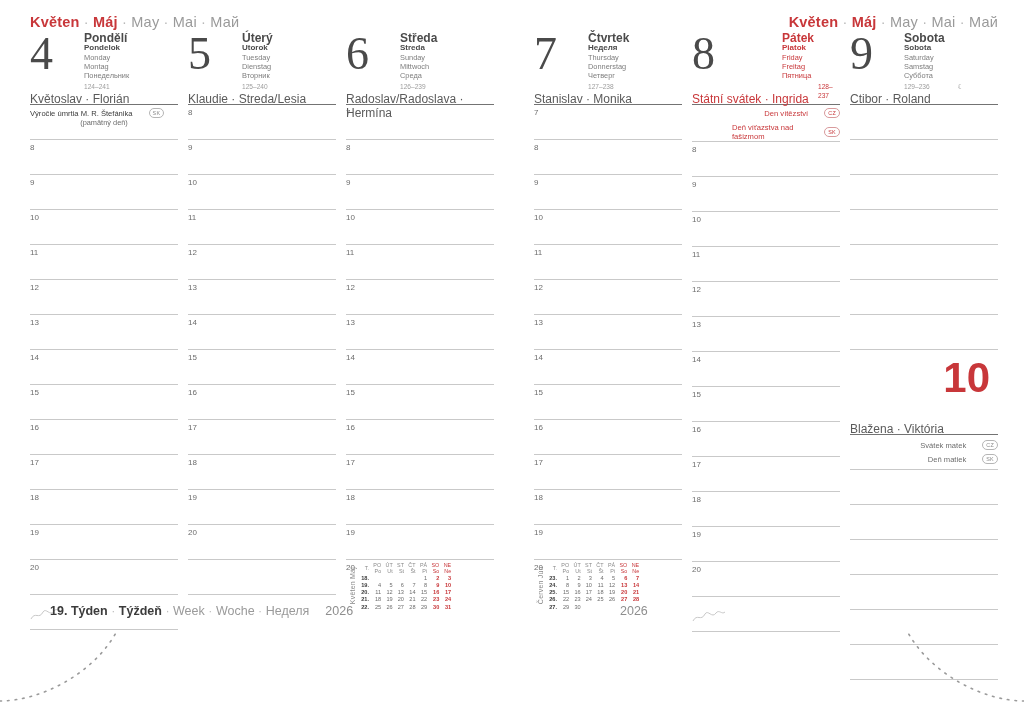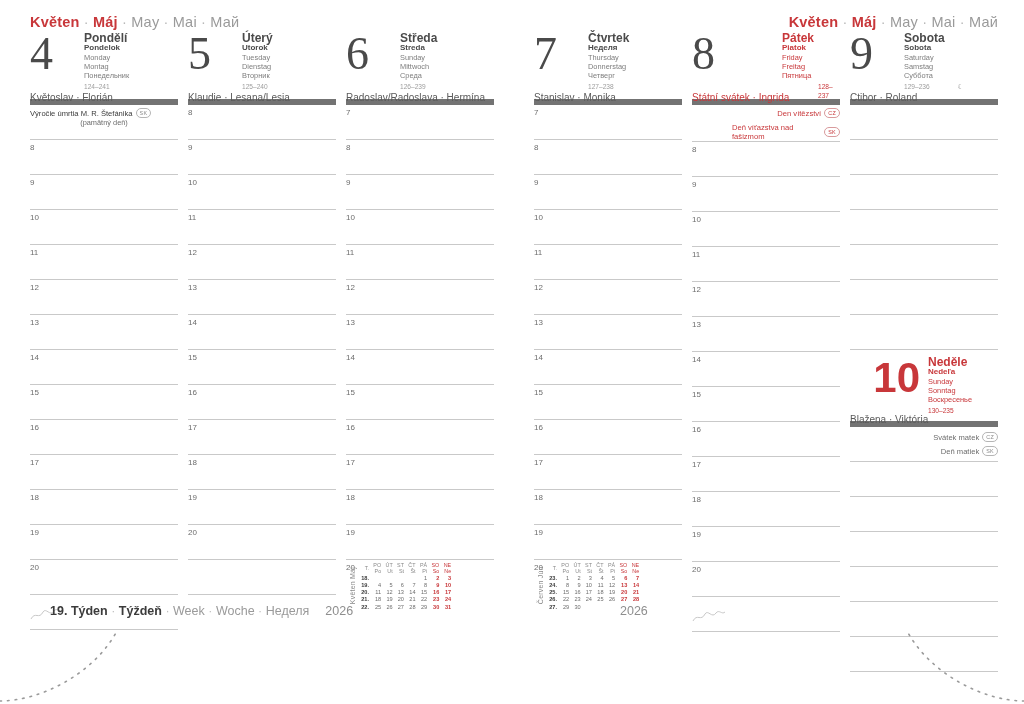--- a/index.html
+++ b/index.html
@@ -39,36 +39,36 @@
   }
   .daynum.red { color: #c8373a; font-weight: bold; font-family: "Liberation Sans", sans-serif; font-size: 42px;}
   .dnames { font-size: 7.4px; line-height: 9.1px; color: #7d7d7d; padding-top: 2px; }
   .dnames .b1 { font-weight: bold; color: #4a4a4a; font-size: 12px; line-height: 9.4px;}
   .dnames .b2 { font-weight: bold; color: #4a4a4a; font-size: 8px; line-height: 9.4px;}
   .dnames .doy { color: #9d9d9d; font-size: 6.6px; margin-top: 1.5px; }
   .red .dnames .b1, .red .dnames .b2 { color: #c8373a; }
   .red .dnames, .red .dnames .doy { color: #c8373a; margin-left: 36px; }
 
   .nameday {
-    font-size: 10px; color: #5a5a5a; border-bottom: 6px solid #737373;
+    font-size: 12px; color: #5a5a5a; border-bottom: 1px solid #737373;
     padding-bottom: 2px; margin-bottom: 0px; height: 13px;
   }
 
   
   .hours { margin-top: 0; }
   .hrow {
     height: 35px; border-bottom: 1px solid #c9c9c9;
     font-size: 8px; color: #6d6d6d; padding-top: 2px; position: relative;
   }
   .hrow .h { position: absolute; left: 0; top: 3px; }
   .hrow.note { height: 35px; }
 
   
   .event {
-    font-size: 7.6px; display: flex; align-items: center; gap: 3px;
+    font-size: 7.6px; display: flex; align-items: center; gap: 16px;
     justify-content: flex-start; line-height: 9px; padding-top: 1px;
   }
   .event.right { justify-content: flex-end; }
   .event .txt { }
   .event.red .txt { color: #c8373a; margin-left: 40px; }
   .badge {
     display: inline-block; border: 1px solid #b5b5b5; border-radius: 6px;
     font-size: 5.4px; padding: 0px 3px; color: #8a8a8a; line-height: 8px;
     vertical-align: middle; letter-spacing: .3px;
   }
@@ -205,21 +205,21 @@
           <div class="daynum">5</div>
           <div class="dnames">
             <div class="b1">Úterý</div>
             <div class="b2">Utorok</div>
             <div>Tuesday</div>
             <div>Dienstag</div>
             <div>Вторник</div>
             <div class="doy">125–240</div>
           </div>
         </div>
-        <div class="nameday">Klaudie · Lesana/Lesia</div>
+        <div class="nameday">Klaudie · Streda/Lesia</div>
         <div class="hours">
           <div class="hrow">
               <span class="h">8</span>
             </div>
           <div class="hrow">
               <span class="h">9</span>
             </div>
           <div class="hrow">
               <span class="h">10</span>
             </div>
@@ -641,30 +641,22 @@
           <div class="hrow"></div>
           <div class="hrow"></div>
           <div class="hrow"></div>
           <div class="hrow"></div>
           <div class="hrow"></div>
           <div class="hrow"></div>
           <div class="hrow"></div>
 
           <div class="dayhead" style="margin-top:6px;height:58px;justify-content:flex-end">
             <div class="daynum red" style="width:auto;flex:0 0 auto;margin-right:8px;text-align:right;">10</div>
-            <div class="dnames" style="width:70px;flex:0 0 70px;color:#c8373a">
-              <div class="b1" style="color:#c8373a">Neděle</div>
-              <div class="b2" style="color:#c8373a">Nedeľa</div>
-              <div style="color:#c8373a">Sunday</div>
-              <div style="color:#c8373a">Sonntag</div>
-              <div style="color:#c8373a">Воскресенье</div>
-              <div class="doy" style="color:#c8373a">130–235</div>
-            </div>
-          </div>
-          <div class="nameday" style="margin-top:0">Blažena · Viktória</div>
+          </div>
+          <div class="nameday" style="margin-top:8px">Blažena · Viktória</div>
           <div class="hrow">
             <div class="event right" style="margin-top:2px">
               <span class="txt">Svátek matek</span>
               <span class="badge">CZ</span>
             </div>
             <div class="event right" style="margin-top:3px">
               <span class="txt">Deň matiek</span>
               <span class="badge">SK</span>
             </div>
           </div>

